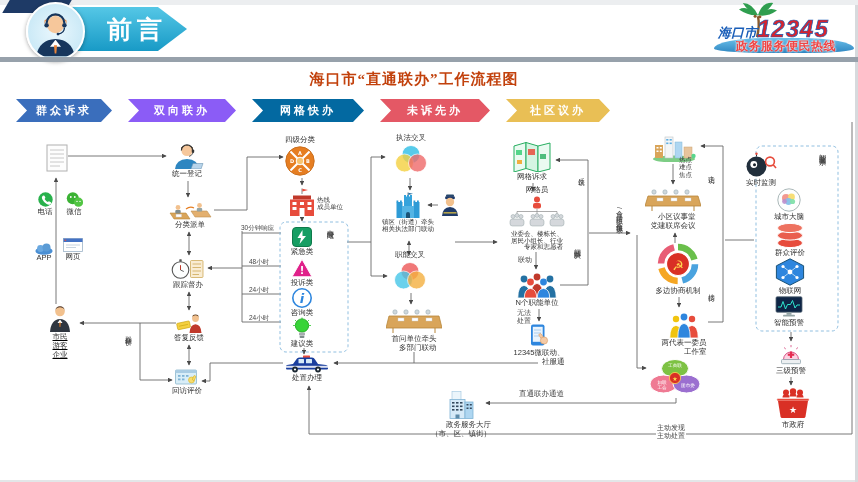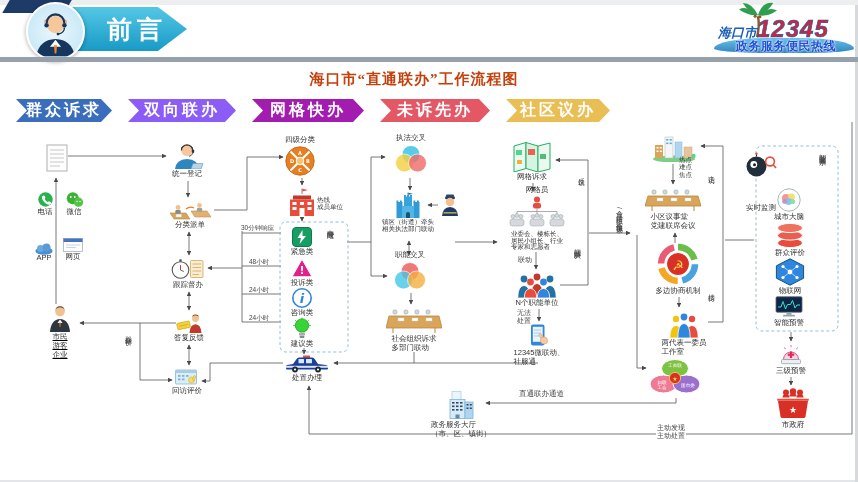--- a/index.html
+++ b/index.html
@@ -18,32 +18,32 @@
           box-shadow:0 1px 4px rgba(0,0,0,.35);overflow:hidden;}
   .logo{position:absolute;left:702px;top:1px;width:154px;height:55px;}
   .logo .palm{position:absolute;left:34px;top:0;}
   .logo .l1{position:absolute;left:16px;top:14px;white-space:nowrap;}
   .logo .city{font-size:13px;font-weight:bold;font-style:italic;color:#1a5eb8;}
   .logo .num{font-size:24px;font-weight:bold;font-style:italic;color:#d6232e;
              -webkit-text-stroke:.7px #1a5eb8;letter-spacing:1px;}
   .logo .wave{position:absolute;left:12px;top:37px;width:140px;height:15px;
               background:linear-gradient(#6cc0ea,#2e86c1);border-radius:50% 50% 45% 55%/90% 90% 40% 40%;}
   .logo .tag{position:absolute;left:14px;top:37px;width:140px;text-align:center;
-             font-size:12px;font-weight:bold;color:#1d4ed8;letter-spacing:.5px;
+             font-size:12px;font-weight:bold;color:#ef4444;letter-spacing:.5px;
              text-shadow:0 0 2px #fff,0 0 2px #fff;}
   .divider{position:absolute;left:0;top:57px;width:858px;height:5px;background:#97a1ab;}
   .ptitle{position:absolute;left:60px;right:90px;top:70px;text-align:center;
           font-family:"Liberation Serif","DejaVu Serif",serif;font-size:15px;font-weight:bold;color:#c2410c;letter-spacing:1px;}
   #banners{position:absolute;left:16px;top:99px;width:836px;height:23px;display:flex;gap:16px;}
-  .chev{height:23px;color:#fff;font-size:16px;font-weight:bold;letter-spacing:3px;
+  .chev{height:23px;color:#fff;font-size:11px;font-weight:bold;letter-spacing:3px;
         display:flex;align-items:center;justify-content:center;
         clip-path:polygon(0 0,calc(100% - 11px) 0,100% 50%,calc(100% - 11px) 100%,0 100%,11px 50%);}
   #wires{position:absolute;left:0;top:0;}
   .nd{position:absolute;width:84px;display:flex;flex-direction:column;align-items:center;pointer-events:none;}
-  .nlbl{font-size:7.5px;line-height:1.18;color:#333;text-align:left;white-space:nowrap;margin-top:1px;}
+  .nlbl{font-size:7.5px;line-height:1.18;color:#333;text-align:right;white-space:nowrap;margin-top:1px;}
   .nlbl.tiny{font-size:6.5px;line-height:1.05;}
   .nlbl.above{margin:0 0 1px 0;}
   .flt{position:absolute;font-size:7px;line-height:1.15;color:#444;white-space:nowrap;pointer-events:none;}
   .flt.v{writing-mode:vertical-rl;letter-spacing:1px;}
   .flt.bg{background:#fff;padding:0 1px;}
 </style>
 </head>
 <body>
 
 <div class="slide">
@@ -81,21 +81,21 @@
     <div class="l1"><span class="city">海口市</span><span class="num">12345</span></div>
     <div class="wave"></div>
     <div class="tag">政务服务便民热线</div>
   </div>
   <div class="divider"></div>
 
   <div class="ptitle">海口市“直通联办”工作流程图</div>
   <div id="banners">
       <div class="chev" style="background: rgb(58, 110, 188); width: 96px;">群众诉求</div>
       <div class="chev" style="background: #8b5cf6; width: 108px;">双向联办</div>
-      <div class="chev" style="background: #a21caf; width: 112px;">网格快办</div>
+      <div class="chev" style="background: #0369a1; width: 112px;">网格快办</div>
       <div class="chev" style="background: rgb(228, 88, 101); width: 110px;">未诉先办</div>
       <div class="chev" style="background: rgb(233, 191, 85); width: 104px;">社区议办</div>
     </div>
 
   <svg id="wires" width="858" height="482">
     <defs>
       <marker id="ah" viewBox="0 0 8 8" refX="7" refY="4" markerWidth="5.5" markerHeight="5.5" orient="auto-start-reverse">
         <path d="M0,0 L8,4 L0,8 z" fill="#4a4a4a"></path>
       </marker>
     </defs>
@@ -425,21 +425,21 @@
             <polygon points="3,8 53,8 56,20 0,20" fill="#d9a55a" stroke="#b8863b" stroke-width="0.8"></polygon>
             <g fill="#fff" stroke="#ccc" stroke-width="0.4">
               <rect x="12" y="10" width="6" height="3"></rect>
               <rect x="26" y="10" width="6" height="3"></rect>
               <rect x="40" y="10" width="6" height="3"></rect>
             </g>
             <line x1="7" y1="20" x2="7" y2="25" stroke="#b8863b"></line>
             <line x1="49" y1="20" x2="49" y2="25" stroke="#b8863b"></line>
           </svg></span>
         <div class="nlbl ">
-          <div>社会组织诉求</div>
+          <div>首问单位牵头</div>
           <div>多部门联动</div>
         </div>
       </div>
       <div class="nd" style="left: 490px; top: 140px;">
         <span style="display:block;width:40px;height:32px"><svg width="40" height="32" viewBox="0 0 40 32" style="font-family:'DejaVu Sans',sans-serif">
             <polygon points="2,6 14,2.5 14,28.5 2,32" fill="#eafaf1" stroke="#27ae60"></polygon>
             <polygon points="14,2.5 26,6 26,32 14,28.5" fill="#d5f5e3" stroke="#27ae60"></polygon>
             <polygon points="26,6 38,3 38,29 26,32" fill="#eafaf1" stroke="#27ae60"></polygon>
             <rect x="4" y="10" width="6" height="5" fill="#2ecc71" opacity="0.8"></rect>
             <rect x="16" y="9" width="7" height="6" fill="#e74c3c" opacity="0.85"></rect>
@@ -621,21 +621,21 @@
               <rect x="21.5" y="17.5" width="2" height="1.5"></rect>
               <rect x="24.8" y="17.5" width="2" height="1.5"></rect>
             </g>
             <rect x="10.5" y="24.5" width="4" height="4" fill="#5d8aa8"></rect>
           </svg></span>
         <div class="nlbl ">
           <div>政务服务大厅</div>
           <div>（市、区、镇街）</div>
         </div>
       </div>
-      <div class="nd" style="left: 719px; top: 152px; gap: 25px;">
+      <div class="nd" style="left: 719px; top: 152px;">
         <span style="display:block;width:32px;height:26px"><svg width="32" height="26" viewBox="0 0 32 26" style="font-family:'DejaVu Sans',sans-serif">
             <circle cx="11.5" cy="14.5" r="10" fill="#212f3c"></circle>
             <line x1="11.5" y1="4.5" x2="11.5" y2="2" stroke="#212f3c"></line>
             <circle cx="11.5" cy="1.8" r="1.2" fill="#e74c3c"></circle>
             <circle cx="8.8" cy="12.5" r="3.4" fill="#fff"></circle>
             <circle cx="9.5" cy="12.8" r="1.5" fill="#17202a"></circle>
             <circle cx="25" cy="9.5" r="4.4" fill="none" stroke="#e74c3c" stroke-width="1.6"></circle>
             <line x1="28.2" y1="12.8" x2="31" y2="16" stroke="#e74c3c" stroke-width="1.6"></line>
           </svg></span>
         <div class="nlbl ">实时监测</div>

